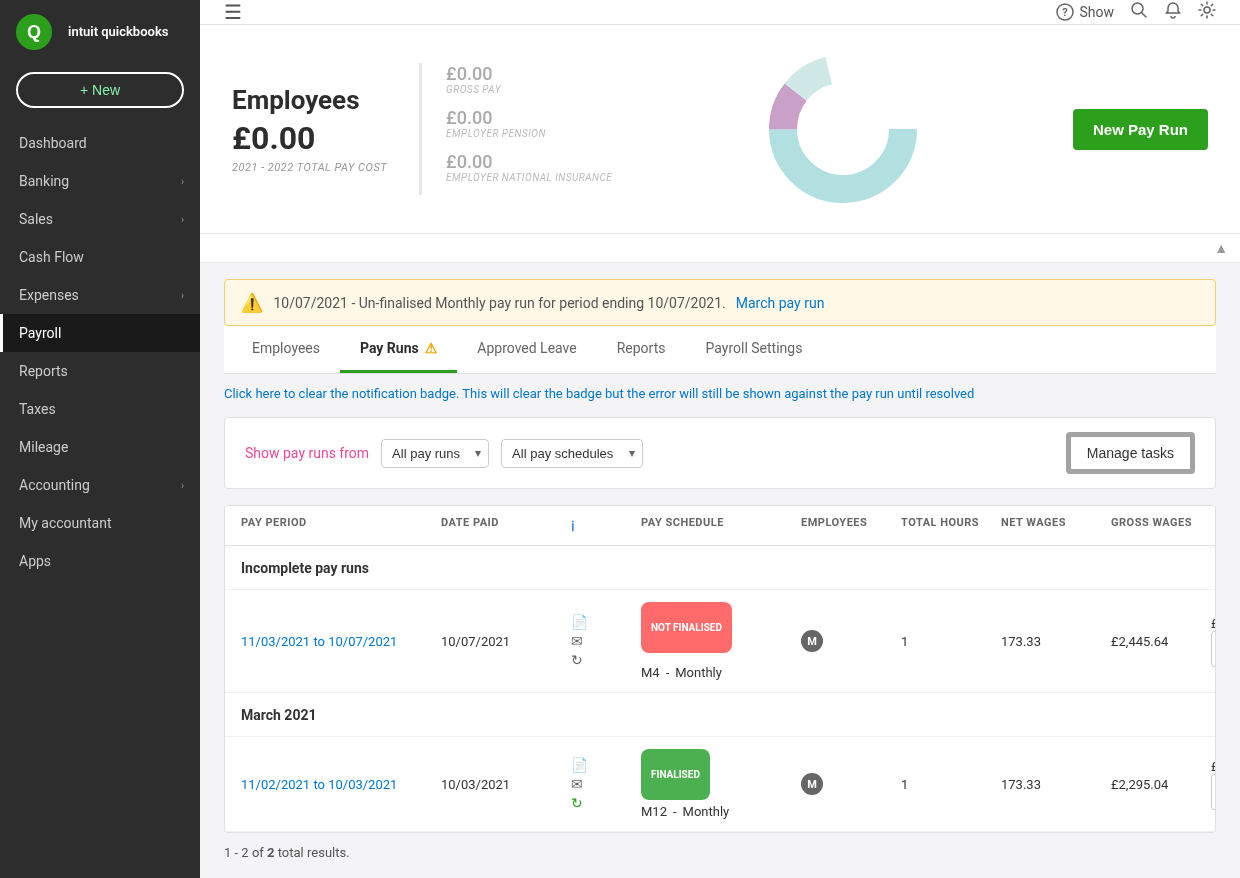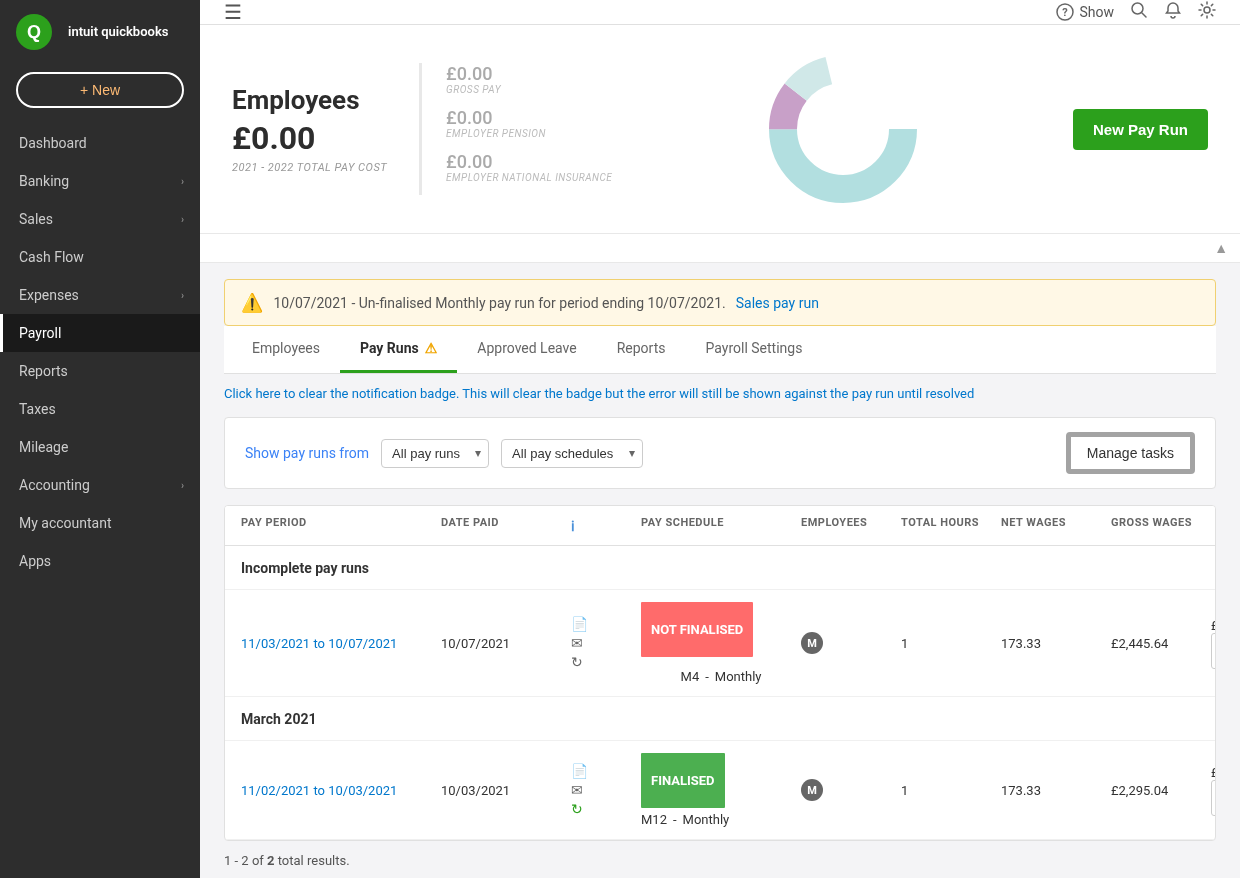--- a/index.html
+++ b/index.html
@@ -29,21 +29,21 @@
       color: white;
       font-size: 13px;
       font-weight: 600;
       line-height: 1.2;
       padding-left: 8px;
     }
     .new-btn {
       margin: 8px 16px 16px;
       background: transparent;
       border: 2px solid white;
-      color: #fdba74;
+      color: #86efac;
       border-radius: 20px;
       padding: 8px 0;
       font-size: 14px;
       font-weight: 500;
       cursor: pointer;
       display: flex;
       align-items: center;
       justify-content: center;
       gap: 6px;
     }
@@ -185,21 +185,21 @@
     .filters-bar {
       background: white;
       border-radius: 4px;
       padding: 14px 20px;
       margin: 16px 0;
       display: flex;
       align-items: center;
       gap: 12px;
       border: 1px solid #e0e0e0;
     }
-    .filters-label { font-size: 14px; color: #3b82f6; white-space: nowrap; text-align: center; }
+    .filters-label { font-size: 14px; color: #ec4899; white-space: nowrap; text-align: center; }
     .filter-select {
       border: 1px solid #ccc;
       border-radius: 4px;
       padding: 6px 28px 6px 10px;
       font-size: 13px;
       color: #333;
       background: white;
       appearance: none;
       cursor: pointer;
       position: relative;
@@ -261,22 +261,22 @@
       grid-template-columns: 200px 130px 70px 160px 100px 100px 110px 100px 80px;
       padding: 12px 16px;
       border-bottom: 1px solid #f0f0f0;
       align-items: center;
     }
     .td { font-size: 13px; color: #333; }
     .td-link { color: #0077cc; font-size: 13px; cursor: pointer; }
     .badge {
       display: inline-block;
       padding: 20px 10px;
-      border-radius: 1px;
-      font-size: 13px;
+      border-radius: 8px;
+      font-size: 10px;
       font-weight: 700;
       text-transform: uppercase;
     }
     .badge-not-finalised { background: #ff6b6b; color: white; }
     .badge-finalised { background: #4caf50; color: white; }
     .schedule-badge {
       display: inline-flex;
       align-items: center;
       justify-content: center;
       width: 22px;
@@ -431,21 +431,21 @@
 
   <div class="collapse-bar">
     <span class="collapse-icon">▲</span>
   </div>
 
   <div id="content">
 
     <div class="alert-bar">
       <span class="alert-icon">⚠️</span>
       <span>10/07/2021 - Un-finalised Monthly pay run for period ending 10/07/2021.</span>
-      <a class="alert-link">Sales pay run</a>
+      <a class="alert-link">March pay run</a>
     </div>
 
     <div class="tabs-bar">
       <div class="tab">
         <span>Employees</span>
       </div>
       <div class="tab active">
         <span>Pay Runs</span>
         <span class="tab-warning">⚠</span>
       </div>
@@ -501,21 +501,21 @@
         <div class="td">10/07/2021</div>
         <div class="td">
           <div class="icon-group">
             <span class="row-icon">📄</span>
             <span class="row-icon">✉</span>
             <span class="row-icon">↻</span>
           </div>
         </div>
         <div class="td">
           <span class="badge badge-not-finalised">NOT FINALISED</span>
-          <div style="margin-top:12px; font-size:13px; color:#333; display:flex; align-items:center; gap:6px;justify-content:center;">
+          <div style="margin-top:12px; font-size:13px; color:#333; display:flex; align-items:center; gap:6px;">
             <span>M4</span>
             <span>-</span>
             <span>Monthly</span>
           </div>
         </div>
         <div class="td">
           <span class="schedule-badge">M</span>
         </div>
         <div class="td">1</div>
         <div class="td">173.33</div>

